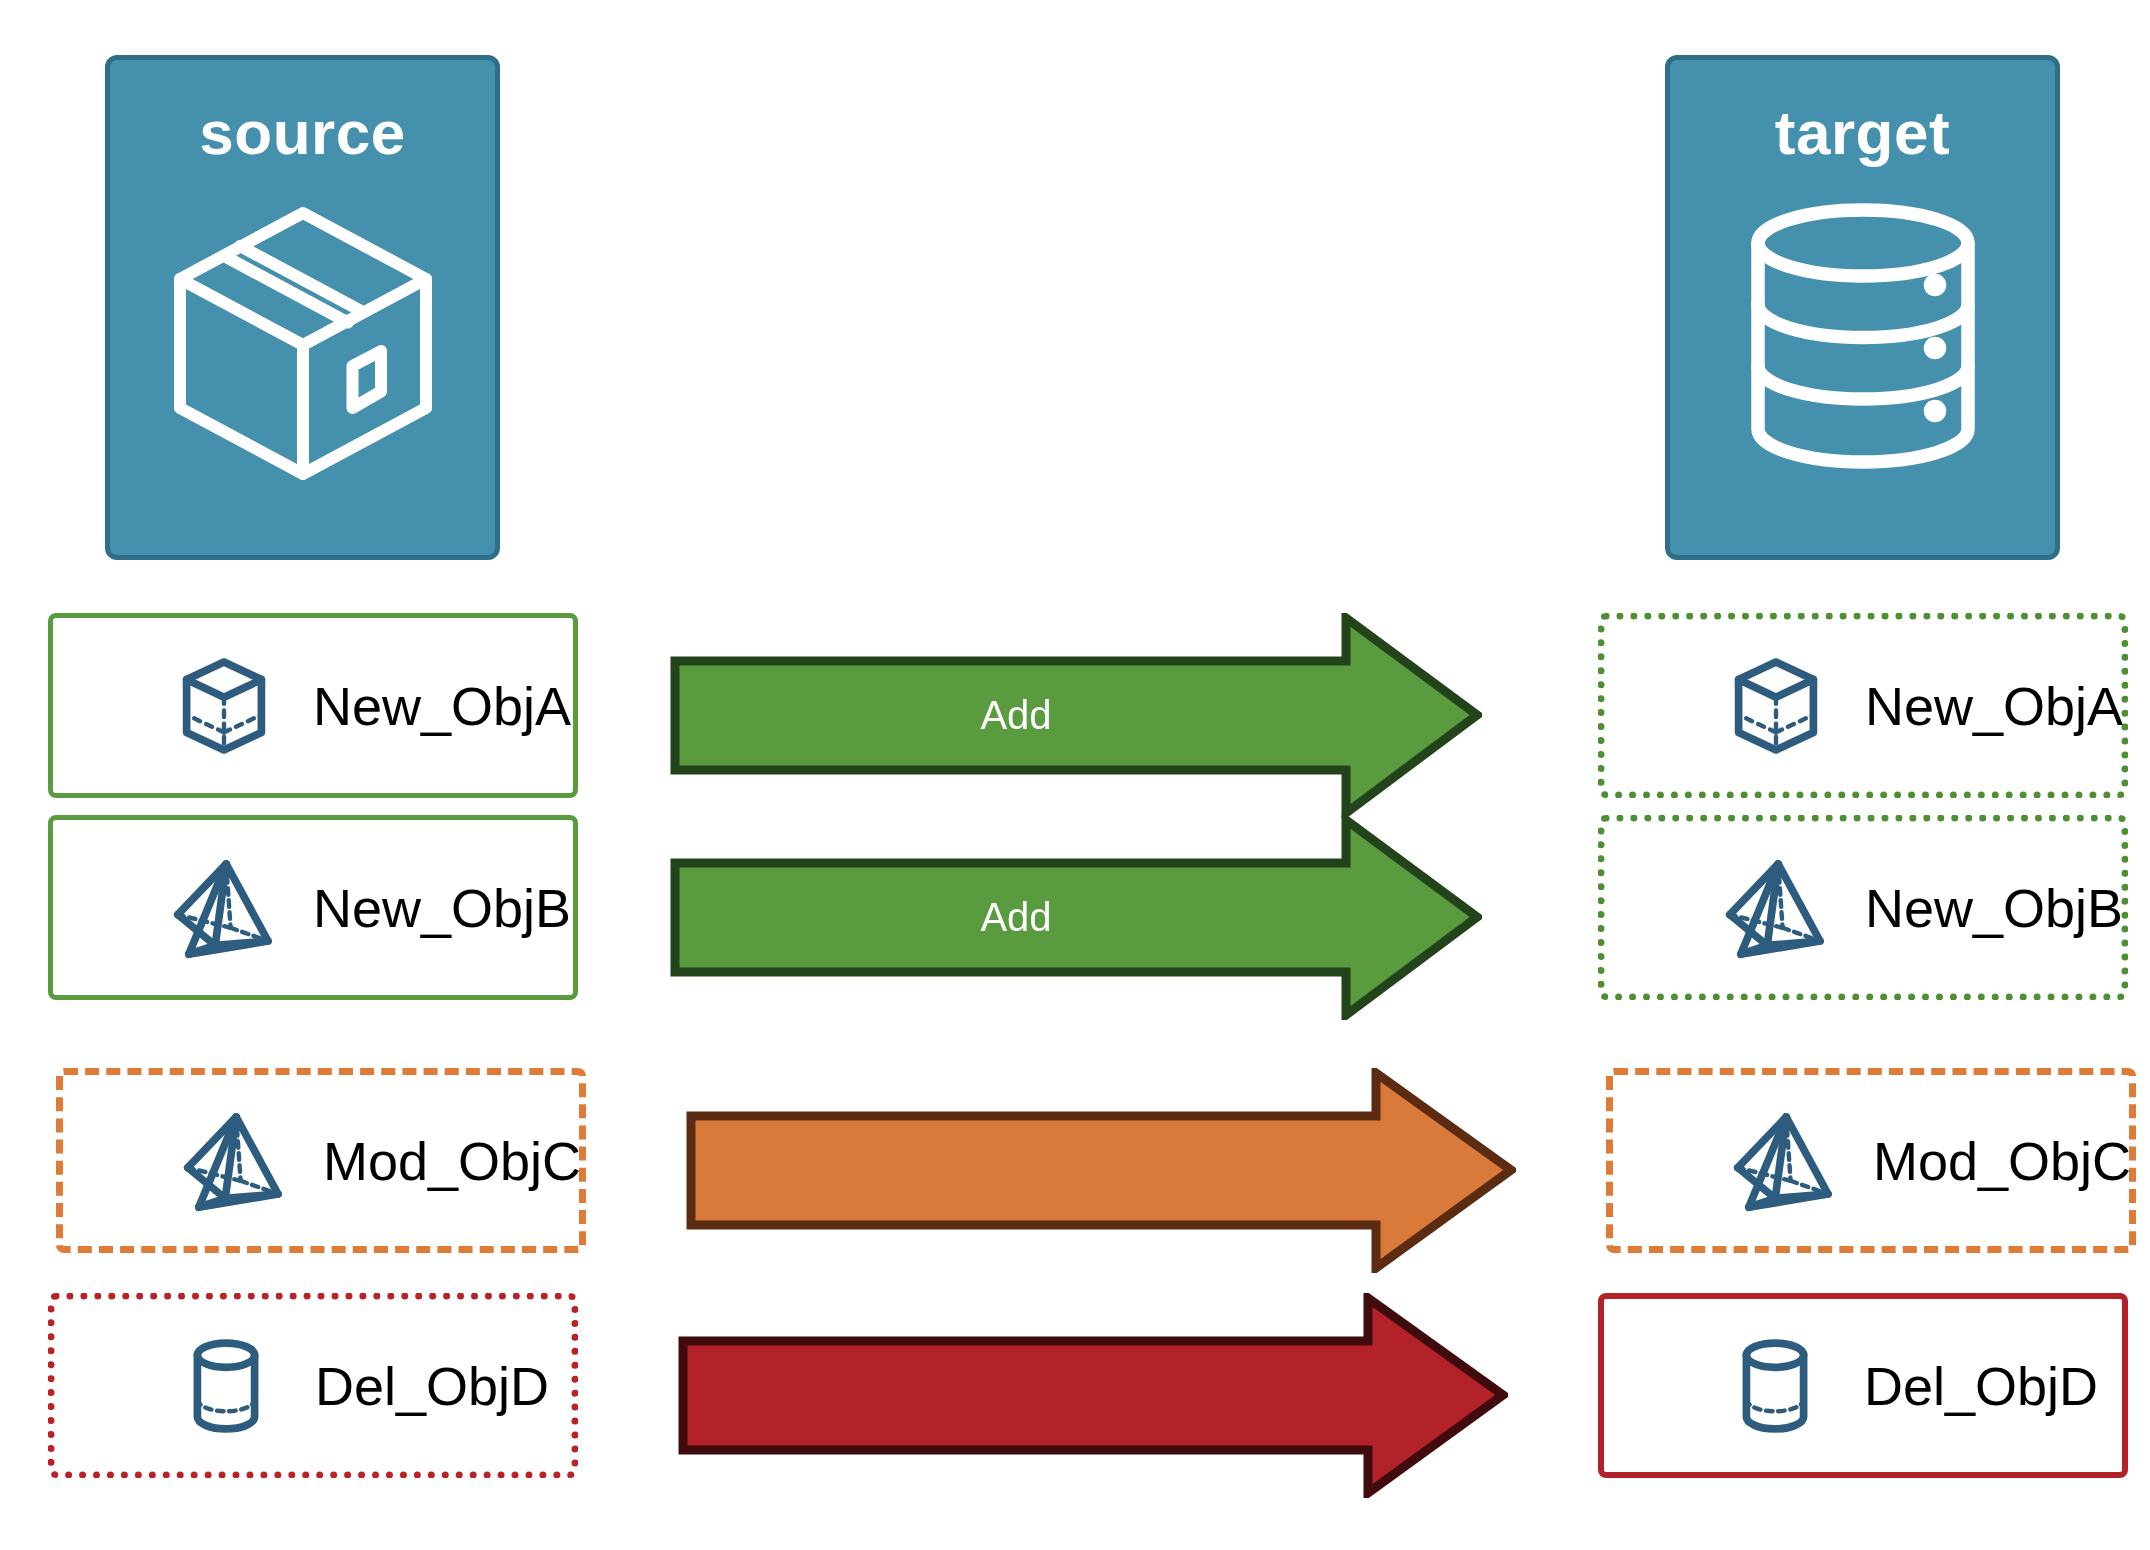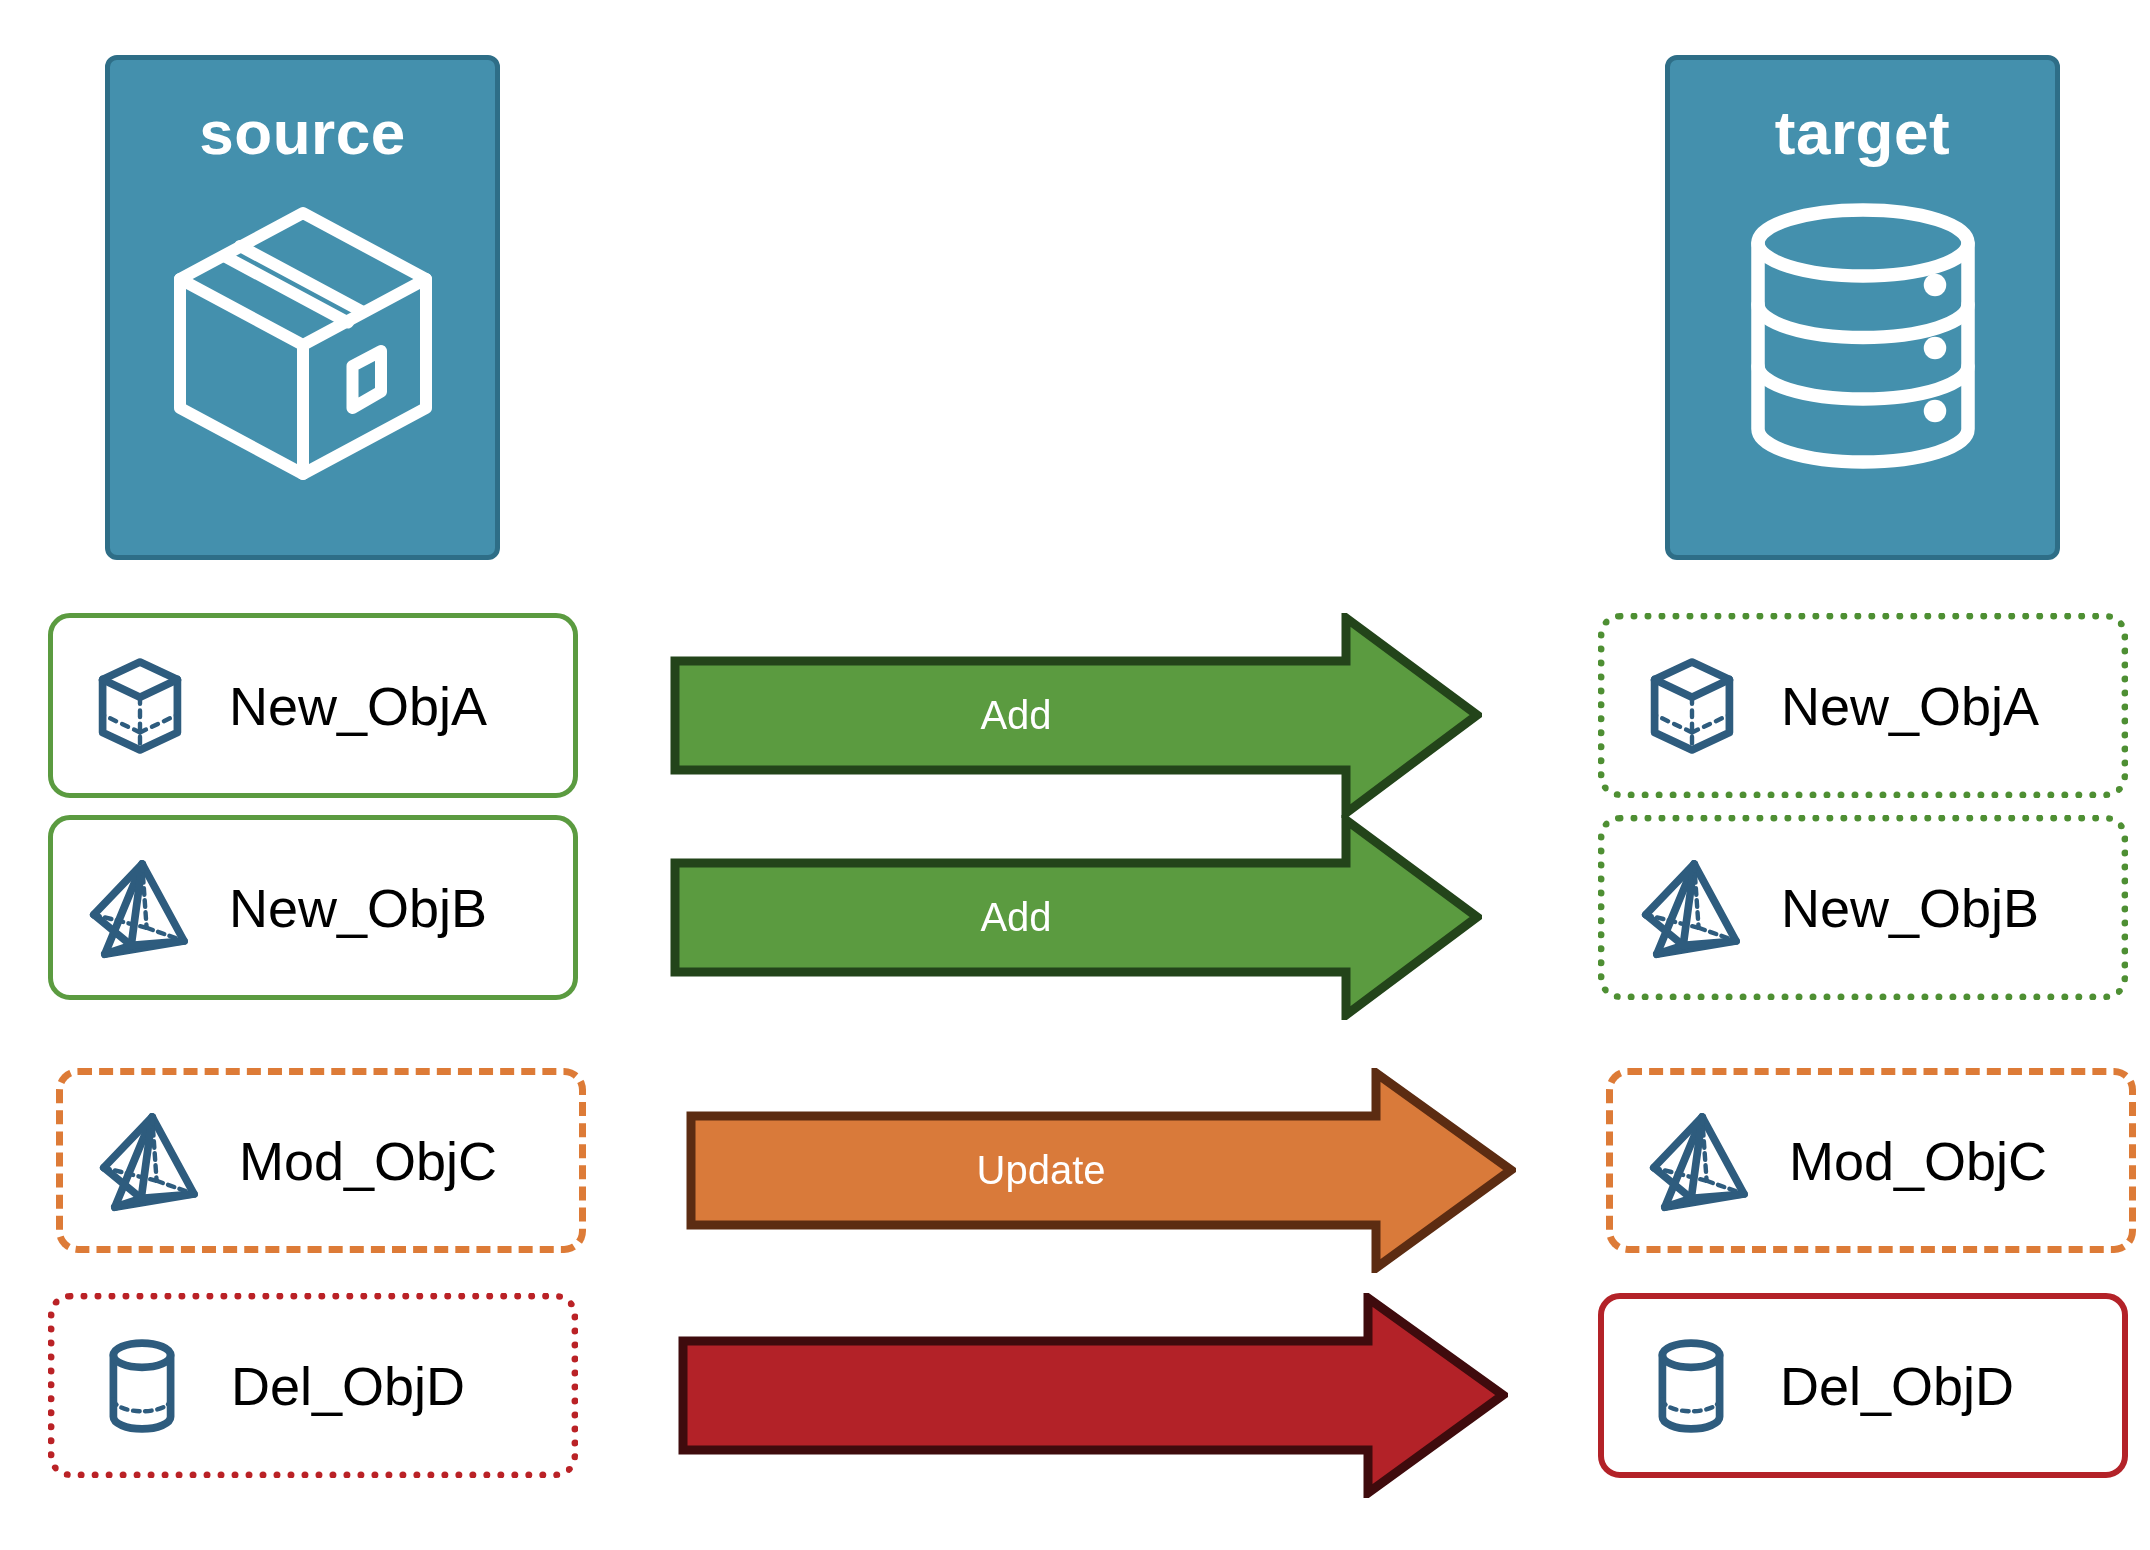--- a/index.html
+++ b/index.html
@@ -76,24 +76,24 @@
   .row.r0 { top: 613px; }
   .row.r1 { top: 815px; text-align: right; }
   .row.r2 { top: 1068px; margin-left: 8px; }
   .row.r3 { top: 1293px; text-decoration: underline; }
 
   .obj-card {
     position: absolute;
     width: 530px;
     height: 185px;
     background: #ffffff;
-    border-radius: 22px;
+    border-radius: 8px;
     display: flex;
     align-items: center;
-    padding-left: 32px;
+    padding-left: 116px;
     gap: 34px;
   }
   .obj-card.left  { left: 48px; }
   .obj-card.right { left: 1598px; }
 
   .obj-card.b-solid-green  { border: 5px solid #5B9B40; }
   .obj-card.b-dot-green    { border: 7px dotted #4E8F33; }
   .obj-card.b-dash-orange  { border: 7px dashed #DD7B37; }
   .obj-card.b-dot-red      { border: 7px dotted #BA2226; }
   .obj-card.b-solid-red    { border: 6px solid #B32228; }
@@ -282,21 +282,20 @@
           </g>
         </svg>
       </span>
       <span class="obj-label">Mod_ObjC</span>
     </div>
 
     <div class="row-arrow a2">
       <svg viewBox="0 0 830 205" width="830" height="205" preserveAspectRatio="none" aria-hidden="true">
         <polygon points="5,48 690,48 690,5 825,102 690,200 690,157 5,157" fill="#D97A3A" stroke="#5C2C12" stroke-width="9" stroke-linejoin="miter"></polygon>
       </svg>
-      <div class="label">Update</div>
     </div>
 
     <div class="obj-card right b-dash-orange">
       <span class="obj-icon">
         <svg viewBox="0 0 100 100" width="110" height="110" aria-hidden="true">
           <g fill="none" stroke="#2E5C7E" stroke-width="7" stroke-linejoin="round" stroke-linecap="round">
             <polygon points="52,10 90,80 18,92"></polygon>
             <polyline points="52,10 42,84 18,92"></polyline>
             <polyline points="8,56 42,84 90,80"></polyline>
             <line x1="8" y1="56" x2="52" y2="10"></line>

